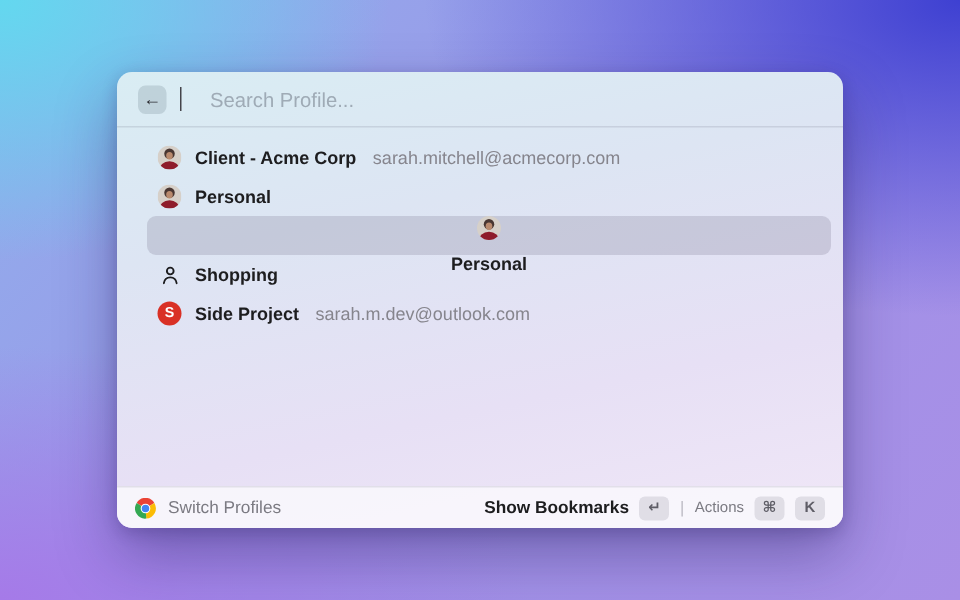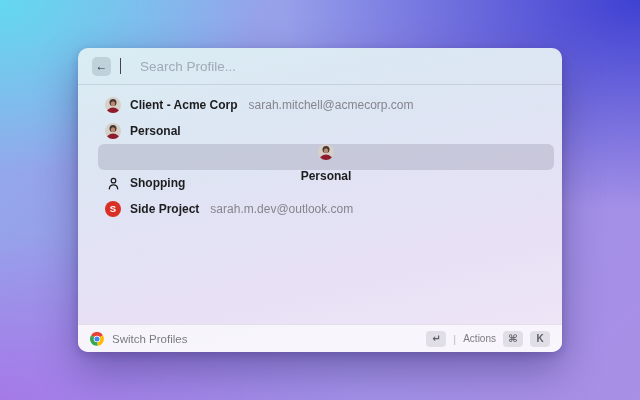--- a/index.html
+++ b/index.html
@@ -157,20 +157,21 @@
             <path d="M50 50 L8 24 A48 48 0 0 1 92 24 Z" fill="#EA4335"></path>
             <path d="M50 50 L92 24 A48 48 0 0 1 54 97.8 Z" fill="#FBBC05"></path>
             <path d="M50 50 L54 97.8 A48 48 0 0 1 8 24 Z" fill="#34A853"></path>
             <circle cx="50" cy="50" r="23" fill="#fff"></circle>
             <circle cx="50" cy="50" r="18" fill="#4285F4"></circle>
           </svg>
         </span>
         <span class="footer-left-label">Switch Profiles</span>
       </div>
       <div class="footer-right">
+        <span class="fb-bold">Show Bookmarks</span>
         <span class="key">↵</span>
         <span class="sep">|</span>
         <span class="actions-label">Actions</span>
         <span class="key">⌘</span>
         <span class="key">K</span>
       </div>
     </div>
 
   </div>
 </div>

